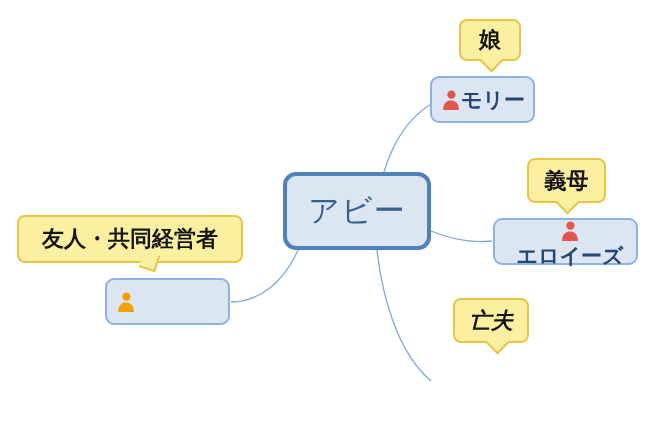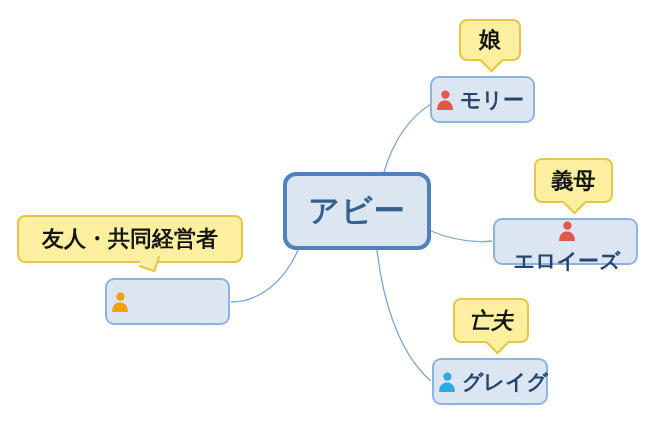--- a/index.html
+++ b/index.html
@@ -21,22 +21,21 @@
     fill:none;stroke:#7da7d9;stroke-width:1.3px;
   }
   
   .node{
     position:absolute;
     box-sizing:border-box;
     background:#dce6f2;
     border:2px solid #8db3e2;
     border-radius:9px;
     display:flex;align-items:center;
-    padding-left:3px;
-    gap:5px;
+    padding-left:9px;
     z-index:2;
     color:#24466e;
     font-size:21px;
     font-weight:600;
     white-space:nowrap;
   }
   .node .person{
     display:inline-flex;align-items:center;justify-content:center;
     width:20px;height:22px;flex:0 0 auto;
   }
@@ -46,21 +45,21 @@
     position:absolute;
     box-sizing:border-box;
     left:283px;top:172px;width:148px;height:78px;
     background:#dce6f1;
     border:4px solid #4f81bd;
     border-radius:13px;
     display:flex;align-items:center;justify-content:center;
     z-index:2;
     color:#35618f;
     font-size:31px;
-    font-weight:700;
+    font-weight:400;
     letter-spacing:1px;
   }
   #node-molly {left:430px;top:76px; width:105px;height:47px;}
   #node-eloise{left:493px;top:218px;width:145px;height:47px;flex-direction:column;}
   #node-greig {left:432px;top:358px;width:116px;height:47px;}
   #node-judy  {left:105px;top:278px;width:125px;height:47px;}
   
   .callout{
     position:absolute;
     box-sizing:border-box;
@@ -78,21 +77,21 @@
     position:absolute;
     width:15px;height:15px;
     background:#fcf0a0;
     border-right:2px solid #e7c549;
     border-bottom:2px solid #e7c549;
     bottom:-10px;
     transform:rotate(45deg);
   }
   #callout-daughter{left:459px;top:19px; width:62px; height:42px;}
   #callout-daughter .tail{left:22px;}
-  #callout-motherinlaw{left:527px;top:158px;width:79px; height:45px;margin-left:7px;}
+  #callout-motherinlaw{left:527px;top:158px;width:79px; height:45px;}
   #callout-motherinlaw .tail{left:30px;}
   #callout-latehusband{left:453px;top:298px;width:76px; height:45px;font-style:italic;}
   #callout-latehusband .tail{left:34px;}
   #callout-friend{left:17px; top:215px;width:226px;height:48px;}
   #callout-friend .tail{left:122px;bottom:-9px;transform:rotate(18deg);}
 </style>
 </head>
 <body>
 
 <div class="canvas">
@@ -136,29 +135,20 @@
       </svg>
     </span>
     <span>エロイーズ</span>
   </div>
 
   <div class="callout" id="callout-latehusband">
     <span>亡夫</span>
     <i class="tail"></i>
   </div>
 
-  <div class="node" id="node-greig">
-    <span class="person">
-      <svg viewBox="0 0 24 26" fill="#2da8e0">
-        <circle cx="12.5" cy="6.5" r="5"></circle>
-        <path d="M2.5 25 C2.5 16.5 7 13.5 12 13.5 C17 13.5 21.5 16.5 21.5 25 Z"></path>
-      </svg>
-    </span>
-    <span>グレイグ</span>
-  </div>
 
   <div class="callout" id="callout-friend">
     <span>友人・共同経営者</span>
     <i class="tail"></i>
   </div>
 
   <div class="node" id="node-judy">
     <span class="person">
       <svg viewBox="0 0 24 26" fill="#f2a104">
         <circle cx="12.5" cy="6.5" r="5"></circle>

